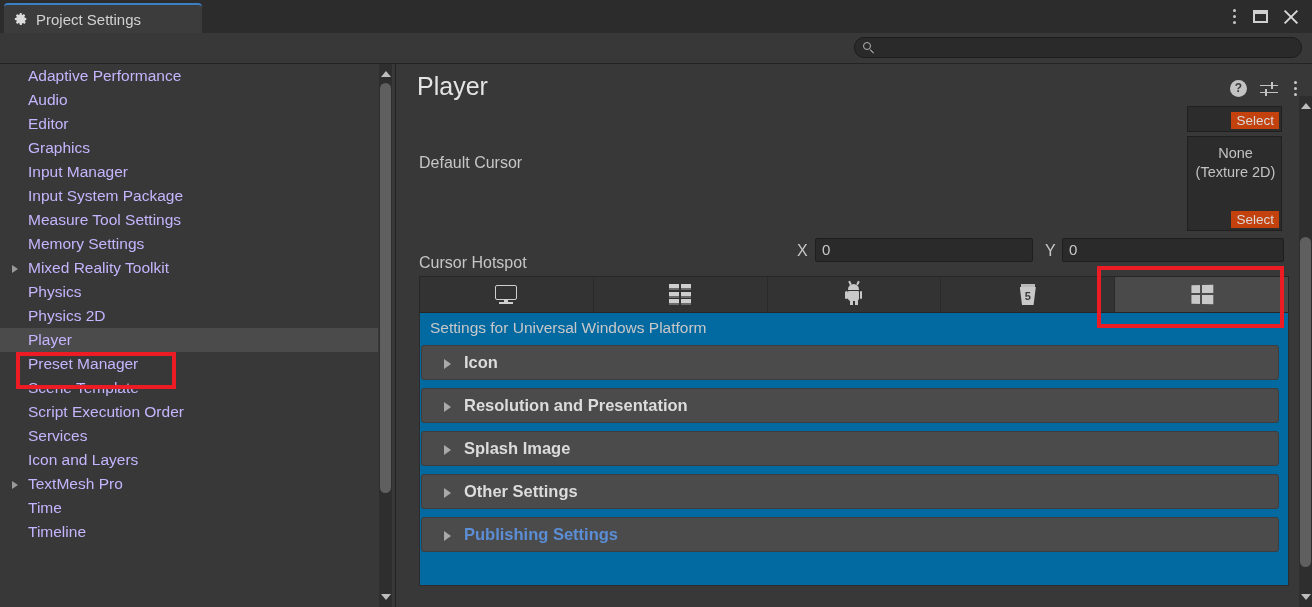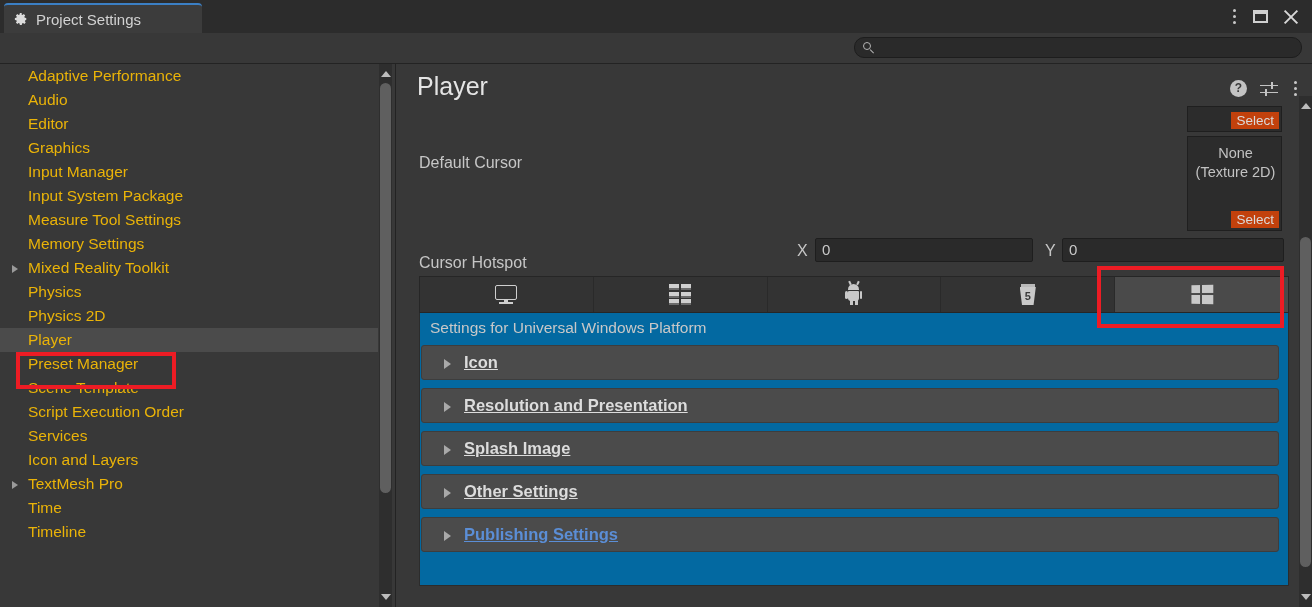--- a/index.html
+++ b/index.html
@@ -71,21 +71,21 @@
   
   .sidebar {
     position: absolute; left: 0; top: 64px; width: 396px; height: 543px;
     background: #383838; border-right: 1px solid #232323;
   }
   .sidelist { position: absolute; left: 0; top: 0; width: 378px; height: 543px; }
   .sideitem {
     position: relative; height: 24px; display: flex; align-items: center;
     padding-left: 28px; cursor: pointer;
   }
-  .sideitem span.lbl { color: #eab308; font-size: 15.5px; white-space: nowrap; }
+  .sideitem span.lbl { color: #c4b5fd; font-size: 15.5px; white-space: nowrap; }
   .sideitem.sel { background: #4b4b4b; }
   .tri {
     position: absolute; left: 12px; top: 9px;
     width: 0; height: 0;
     border-left: 6px solid #9a9a9a;
     border-top: 4px solid transparent; border-bottom: 4px solid transparent;
   }
 
   
   .sbar {
@@ -243,21 +243,21 @@
   .section {
     position: relative; height: 35px; margin: 0 0 8px 0;
     background: #4b4b4b; border: 1px solid #3d3d3d; border-radius: 3px;
     display: flex; align-items: center; padding-left: 42px; cursor: pointer;
   }
   .section .stri {
     position: absolute; left: 22px; top: 13px; width: 0; height: 0;
     border-left: 7px solid #a9a9a9;
     border-top: 5px solid transparent; border-bottom: 5px solid transparent;
   }
-  .section .slbl { color: #dcdcdc; font-size: 16.5px; font-weight: bold; text-decoration: underline; }
+  .section .slbl { color: #dcdcdc; font-size: 16.5px; font-weight: bold; }
   .section.accent .slbl { color: #5b8ed6; }
 
   
   .anno {
     position: absolute; border: 4px solid #ed1c24; pointer-events: none;
     z-index: 50;
   }
   .anno-player { left: 16px; top: 352px; width: 160px; height: 37px; }
   .anno-plat   { left: 1097px; top: 266px; width: 187px; height: 62px; }
 </style>

